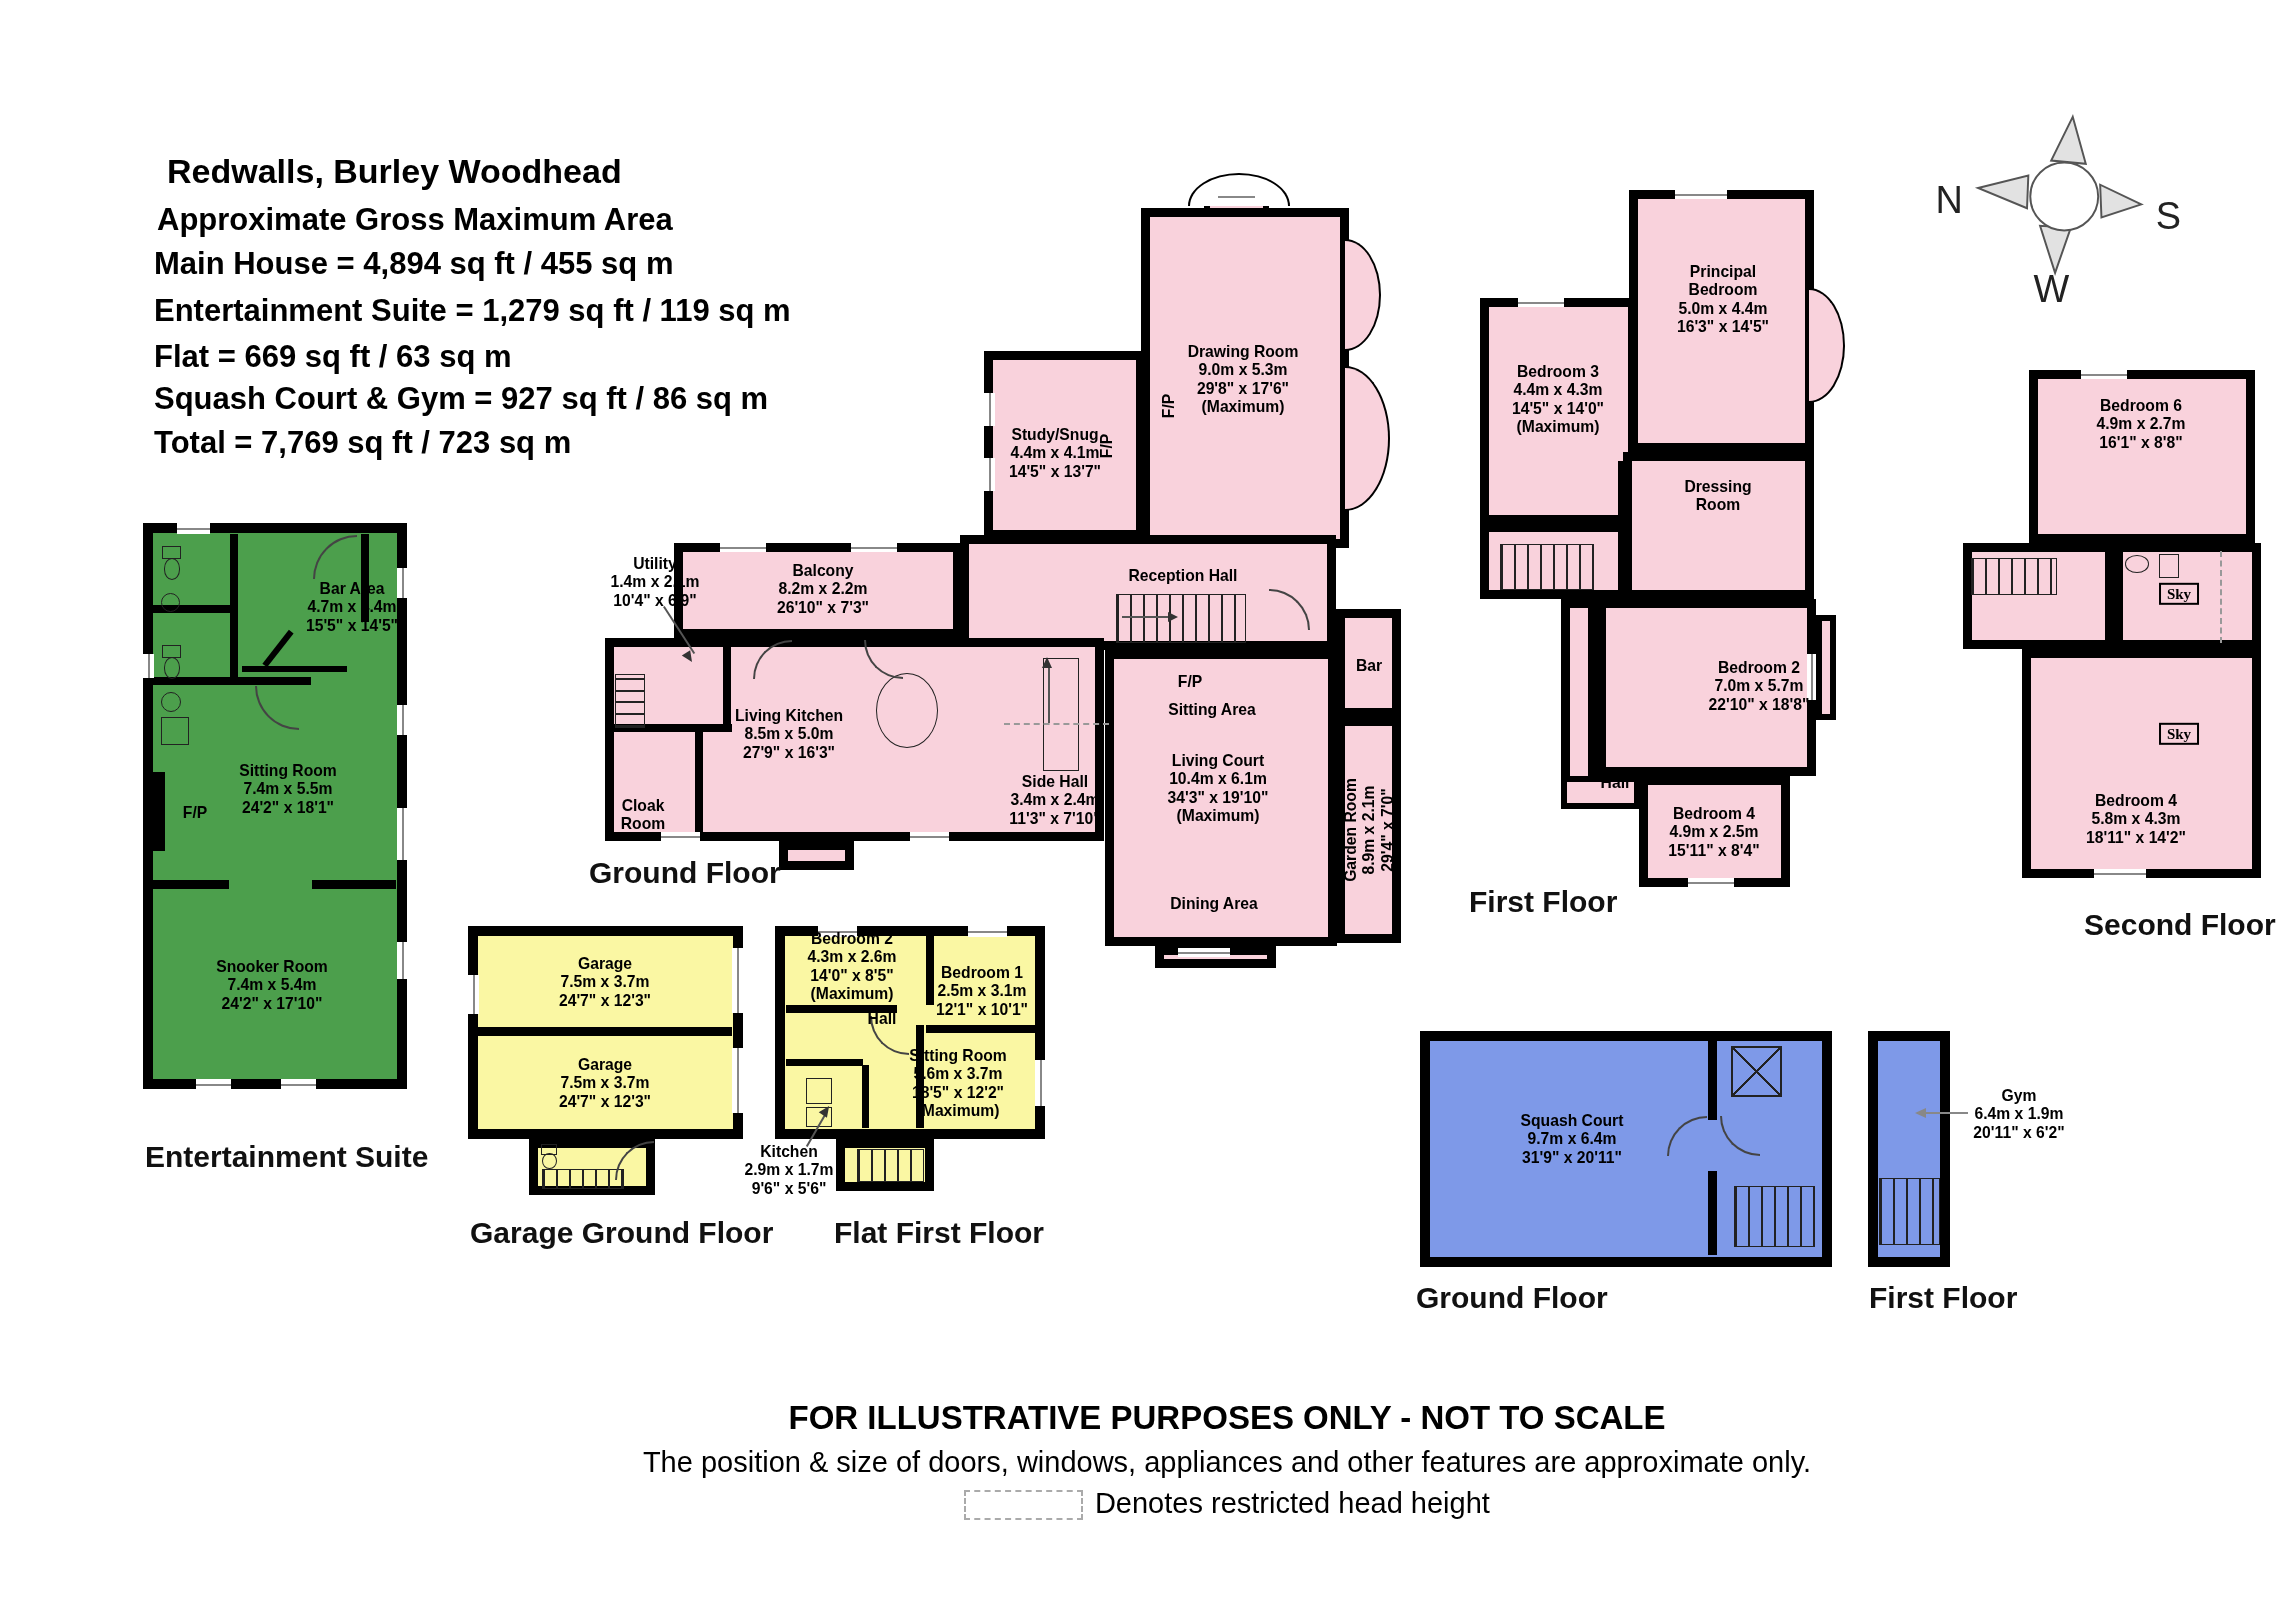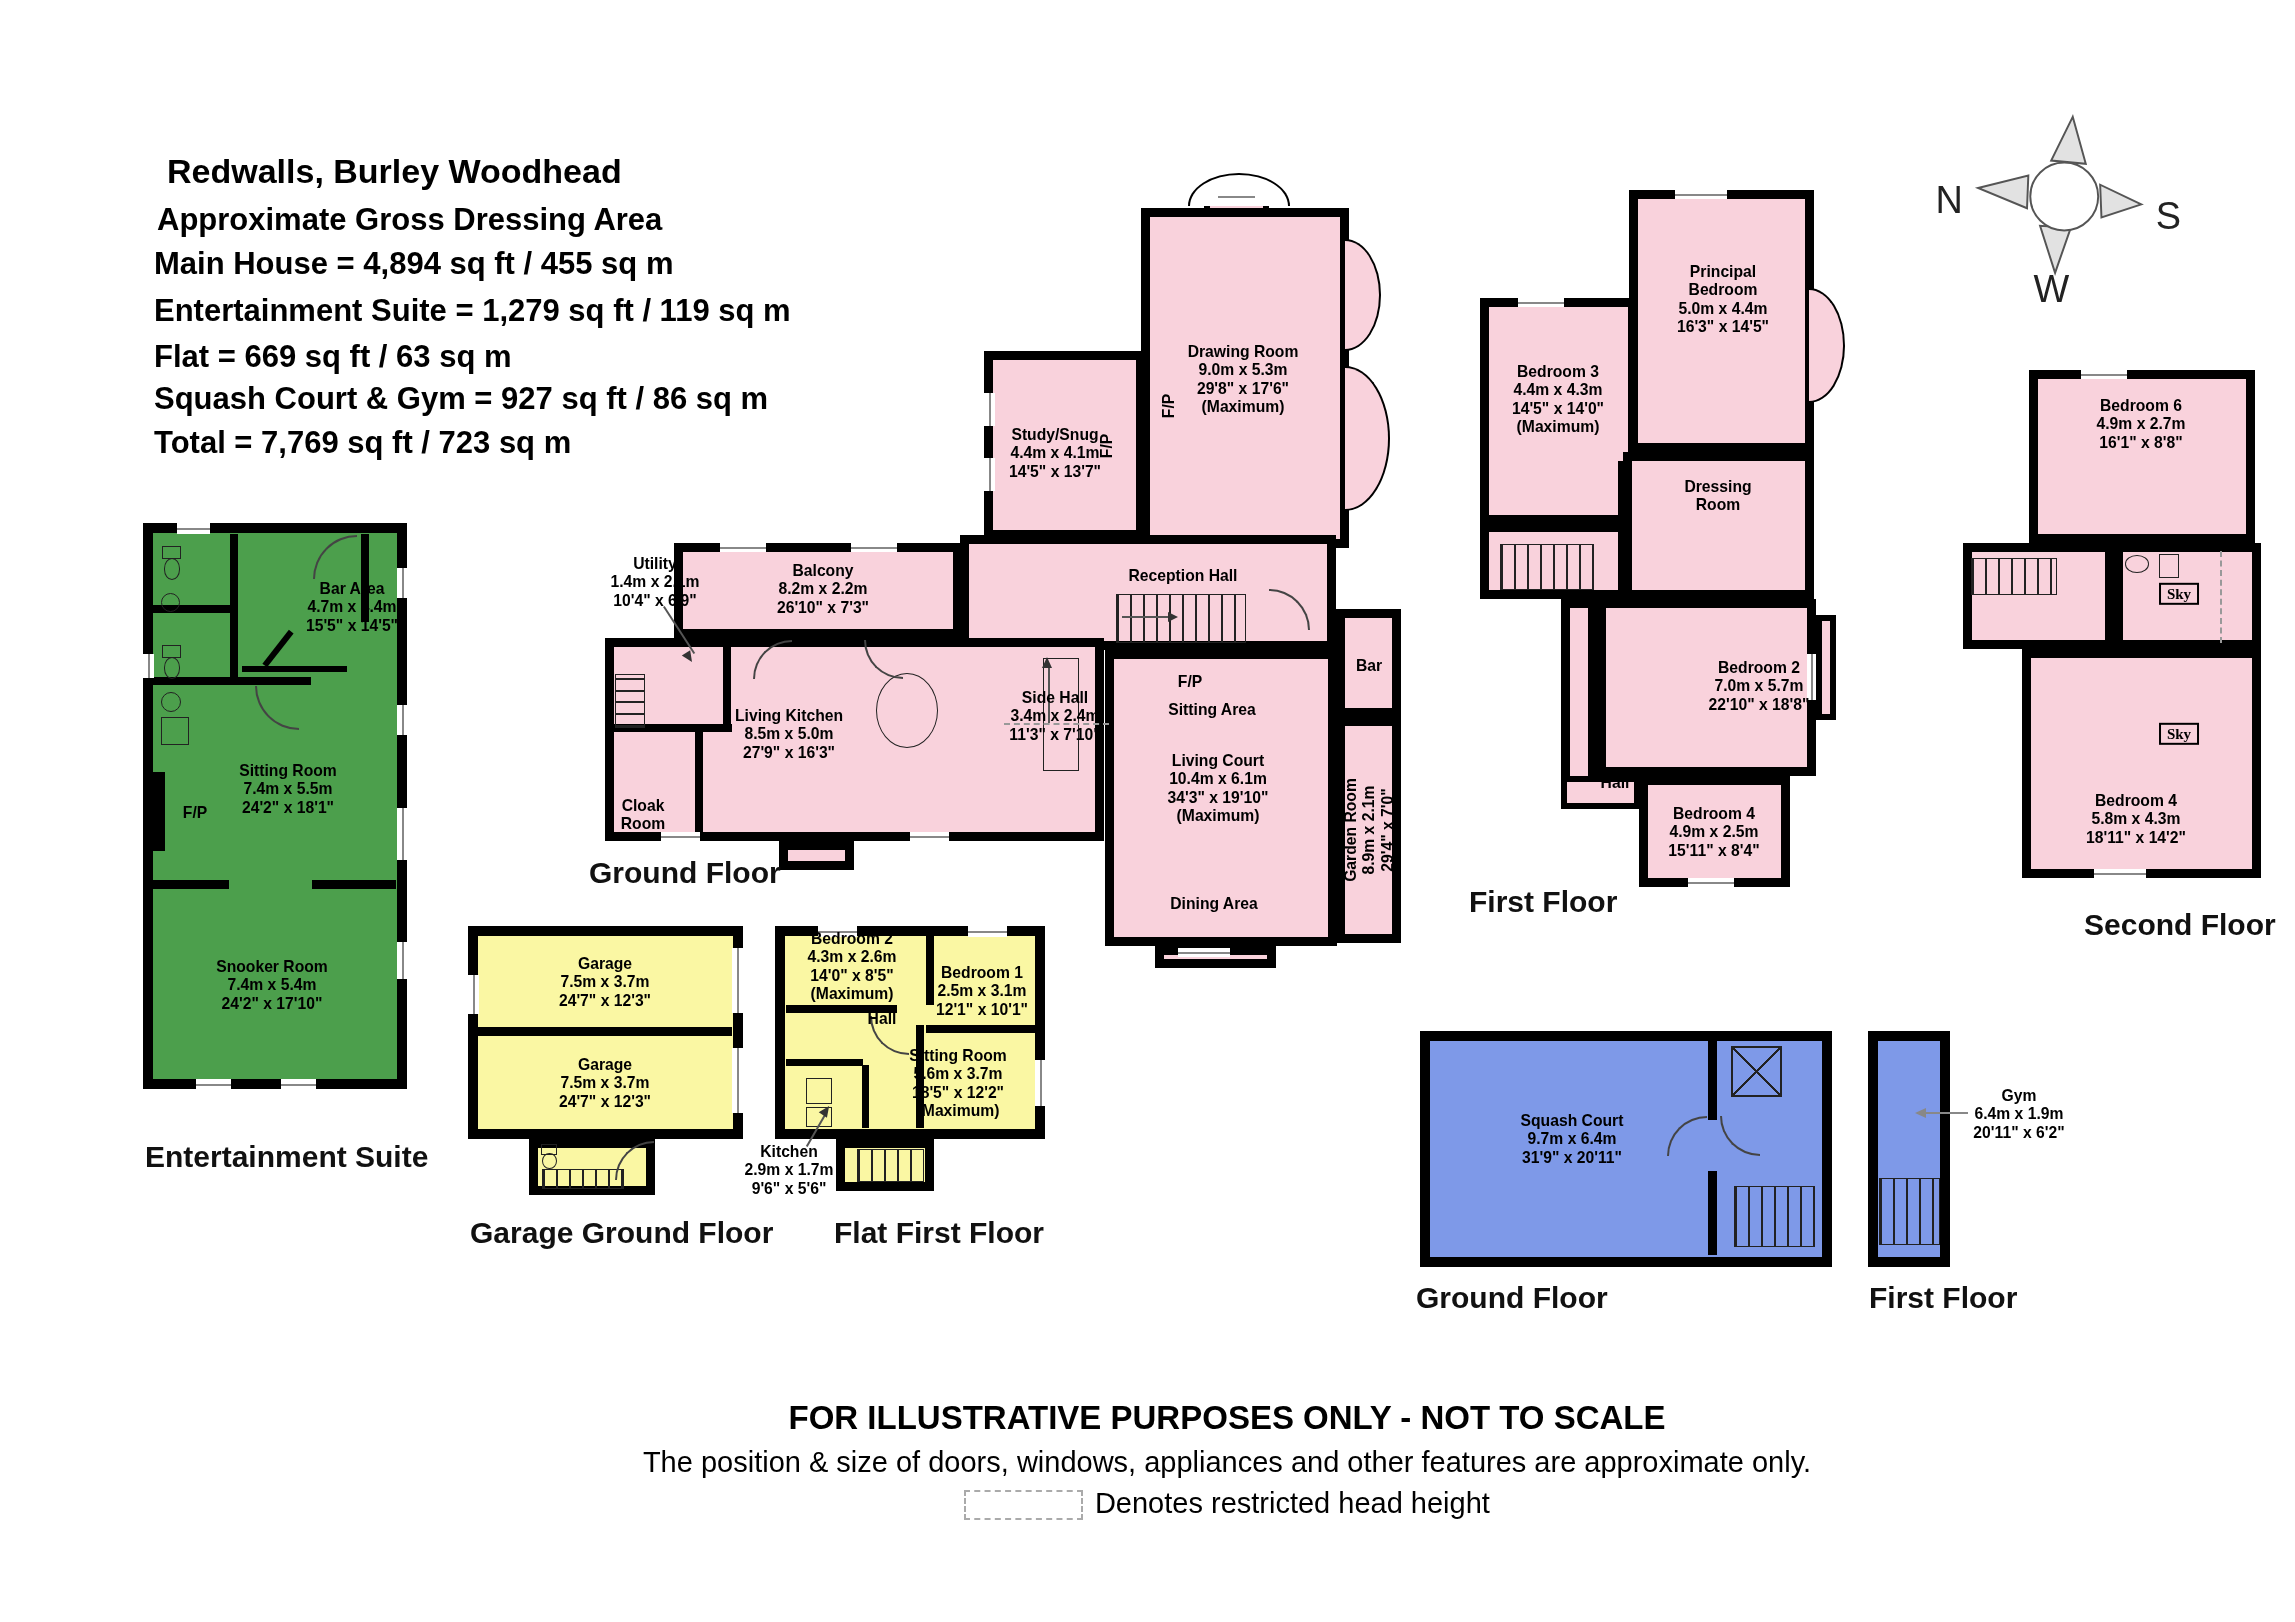--- a/index.html
+++ b/index.html
@@ -46,21 +46,21 @@
           linear-gradient(to top right,transparent calc(50% - 1.3px),#222 calc(50% - 1.3px),#222 calc(50% + 1.3px),transparent calc(50% + 1.3px));}
   .footer-line{position:absolute;left:589px;width:1276px;text-align:center;z-index:20;}
   .legendbox{display:inline-block;width:115px;height:26px;border:2.6px dashed #aaa;vertical-align:middle;margin-right:11.8px;}
 </style>
 </head>
 <body>
 
 <div id="canvas">
 
   <div class="hline" style="left:167px;top:152px;font-size:34px;">Redwalls, Burley Woodhead</div>
-  <div class="hline" style="left:157px;top:202px;font-size:31px;">Approximate Gross Dressing Area</div>
+  <div class="hline" style="left:157px;top:202px;font-size:31px;">Approximate Gross Maximum Area</div>
   <div class="hline" style="left:154px;top:246px;font-size:31px;">Main House = 4,894 sq ft / 455 sq m</div>
   <div class="hline" style="left:154px;top:293px;font-size:31px;">Entertainment Suite = 1,279 sq ft / 119 sq m</div>
   <div class="hline" style="left:154px;top:339px;font-size:31px;">Flat = 669 sq ft / 63 sq m</div>
   <div class="hline" style="left:154px;top:381px;font-size:31px;">Squash Court &amp; Gym = 927 sq ft / 86 sq m</div>
   <div class="hline" style="left:154px;top:425px;font-size:31px;">Total = 7,769 sq ft / 723 sq m</div>
 
   <svg class="abs" style="left:1930px;top:92px;" width="275" height="222" viewBox="0 0 420 340">
     <polygon points="218,38 185,105 238,110" fill="#e2e2e2" stroke="#555" stroke-width="3"></polygon>
     <polygon points="73,147 150,128 148,178" fill="#e2e2e2" stroke="#555" stroke-width="3"></polygon>
     <polygon points="323,172 260,142 262,192" fill="#e2e2e2" stroke="#555" stroke-width="3"></polygon>
@@ -173,21 +173,21 @@
     </div>
   <div class="rlabel" style="left:789px;top:734px;">
       <div>Living Kitchen</div>
       <div>8.5m x 5.0m</div>
       <div>27'9" x 16'3"</div>
     </div>
   <div class="rlabel" style="left:643px;top:815px;">
       <div>Cloak</div>
       <div>Room</div>
     </div>
-  <div class="rlabel" style="left:1055px;top:716px;">
+  <div class="rlabel" style="left:1055px;top:800px;">
       <div>Side Hall</div>
       <div>3.4m x 2.4m</div>
       <div>11'3" x 7'10"</div>
     </div>
   <div class="rlabel" style="left:1243px;top:380px;">
       <div>Drawing Room</div>
       <div>9.0m x 5.3m</div>
       <div>29'8" x 17'6"</div>
       <div>(Maximum)</div>
     </div>

